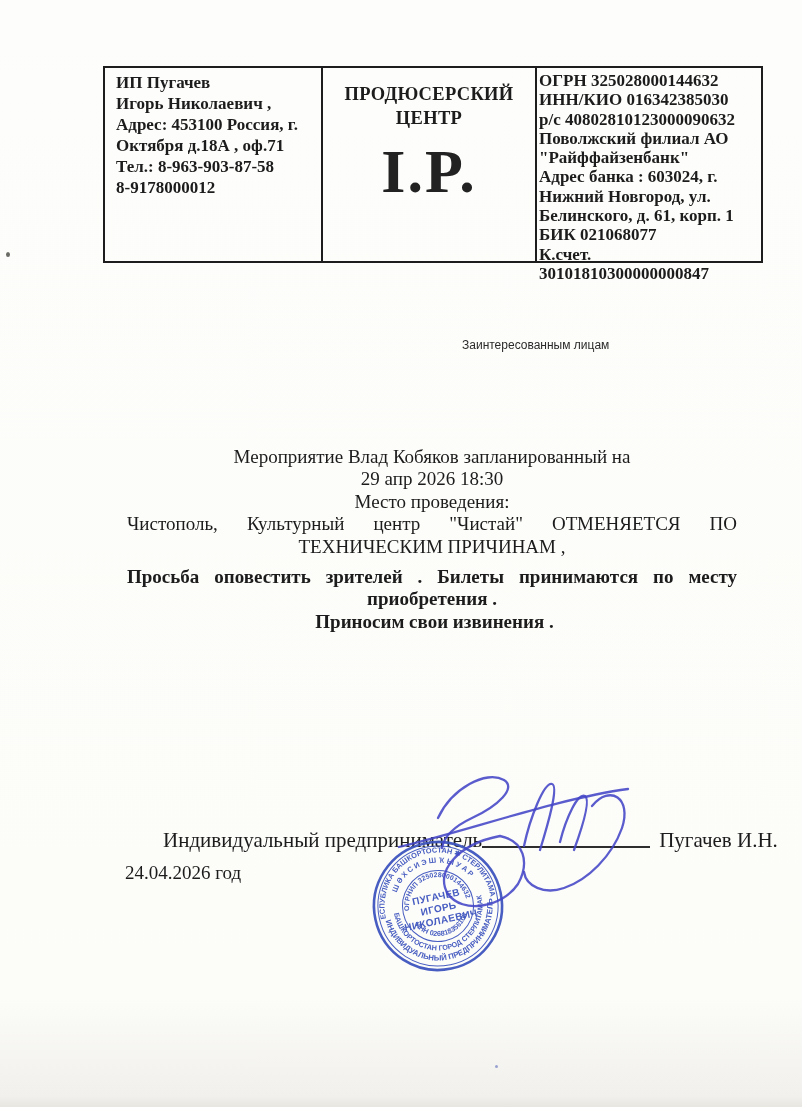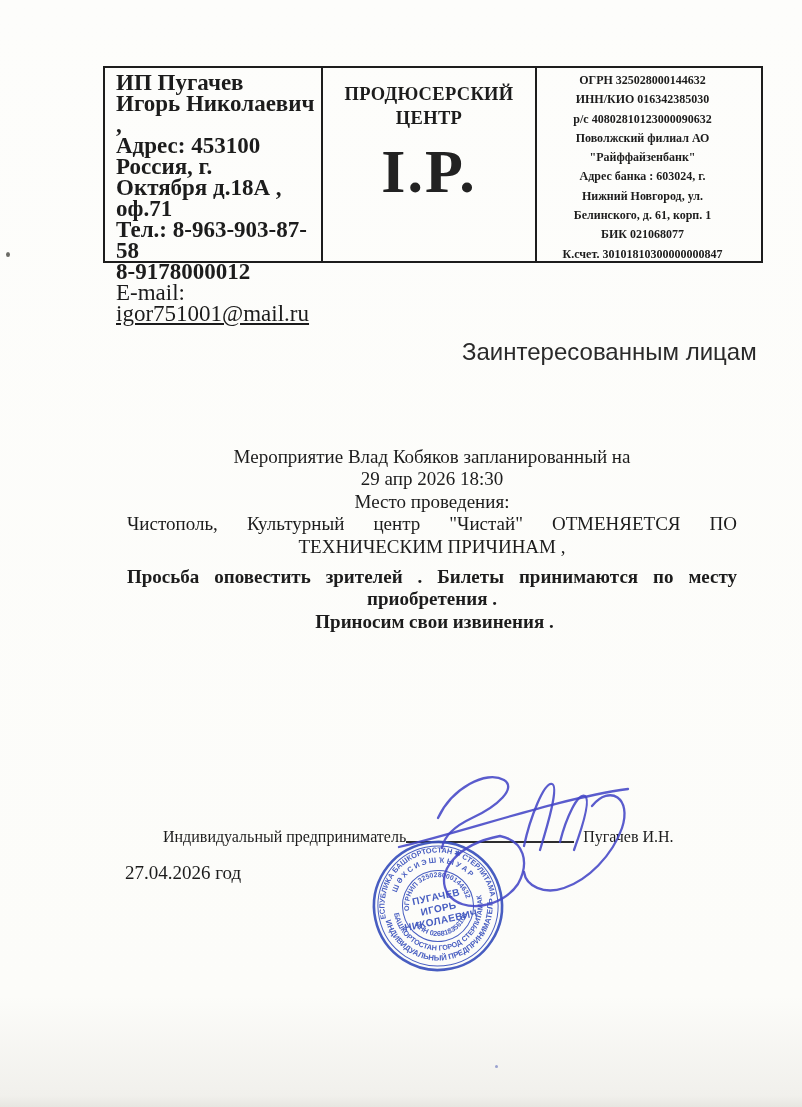--- a/index.html
+++ b/index.html
@@ -16,55 +16,55 @@
 
   
   .lh{
     position:absolute;left:103px;top:66px;width:660px;height:197px;
     display:flex;border:2px solid #1d1d1d;box-sizing:border-box;
   }
   .lh-cell{box-sizing:border-box;}
   .lh-left{
     width:218px;border-right:2px solid #1d1d1d;
     padding:4px 4px 0 11px;
-    font-weight:bold;font-size:23px;line-height:21px;
+    font-weight:bold;font-size:17px;line-height:21px;
   }
   .lh-left .lh-email{font-weight:normal;}
   .lh-left .email{text-decoration:underline;}
   .lh-mid{
     width:214px;border-right:2px solid #1d1d1d;
     text-align:center;padding-top:14px;
   }
   .lh-mid-title{font-weight:bold;font-size:18.5px;line-height:24px;letter-spacing:.3px;}
   .lh-logo{font-weight:bold;font-size:62px;line-height:1;margin-top:10px;letter-spacing:2px;color:#222;}
   .lh-right{
-    flex:1;text-align:center;
+    flex:1;text-align:left;
     padding:3px 15px 0 2px;
-    font-weight:bold;font-size:12px;line-height:19.3px;
+    font-weight:bold;font-size:17px;line-height:19.3px;
   }
 
   
   .addressee{
     position:absolute;left:462px;top:338px;
     font-family:"Liberation Sans", sans-serif;
-    font-size:24px;color:#2a2a2a;
+    font-size:12px;color:#2a2a2a;
   }
 
   
   .body-block{
     position:absolute;left:127px;top:446px;width:610px;
     font-size:19px;line-height:22.4px;
   }
   .bline{white-space:pre-wrap;text-align:center;}
   .jline{text-align:justify;text-align-last:justify;}
   .p2{margin-top:8px;font-weight:bold;}
   .indent1{padding-left:5px;}
 
   
-  .sig-line-row{position:absolute;left:163px;top:828px;font-size:16px;white-space:nowrap;}
+  .sig-line-row{position:absolute;left:163px;top:828px;font-size:21px;white-space:nowrap;}
   .sig-underscore{
     display:inline-block;width:168px;height:3px;
     border-bottom:2px solid #2e2e2e;transform:translateY(1px);
   }
   .sig-name{margin-left:9px;}
   .doc-date{position:absolute;left:125px;top:862px;font-size:19px;}
 
   
   .stamp{position:absolute;left:352px;top:820px;width:172px;height:172px;opacity:.93;}
   .stamp text{font-family:"Liberation Sans", sans-serif;fill:#3b52bd;}
@@ -87,24 +87,20 @@
 <div class="page">
 
   <div class="lh">
     <div class="lh-cell lh-left">
       <div>ИП Пугачев</div>
       <div>Игорь Николаевич ,</div>
       <div>Адрес: 453100 Россия, г.</div>
       <div>Октября д.18А , оф.71</div>
       <div>Тел.: 8-963-903-87-58</div>
       <div>8-9178000012</div>
-      <div class="lh-email">
-        <span>E-mail:</span>
-        <span class="email">igor751001@mail.ru</span>
-      </div>
     </div>
     <div class="lh-cell lh-mid">
       <div class="lh-mid-title">
         <div>ПРОДЮСЕРСКИЙ</div>
         <div>ЦЕНТР</div>
       </div>
       <div class="lh-logo">I.P.</div>
     </div>
     <div class="lh-cell lh-right">
       <div>ОГРН 325028000144632</div>
@@ -133,21 +129,21 @@
     <div class="p2">
       <div class="bline jline">Просьба оповестить зрителей . Билеты принимаются по месту</div>
       <div class="bline">приобретения .</div>
       <div class="bline indent1">Приносим свои извинения .</div>
     </div>
   </div>
 
   <div class="sig-line-row">
     <span>Индивидуальный предприниматель</span><span class="sig-underscore"></span><span class="sig-name">Пугачев И.Н.</span>
   </div>
-  <div class="doc-date">27.04.2026 год</div>
+  <div class="doc-date">24.04.2026 год</div>
 
   <svg class="stamp" viewBox="-86 -86 172 172">
     <g transform="rotate(-12)">
       <circle class="ring-circle" r="64" stroke-width="2.6"></circle>
       <circle class="ring-circle" r="60" stroke-width="1"></circle>
       <circle class="ring-circle" r="35.5" stroke-width="1"></circle>
       <defs>
         <path id="p-out-top" d="M -53.5 0 A 53.5 53.5 0 0 1 53.5 0"></path>
         <path id="p-out-bot" d="M -54.5 0 A 54.5 54.5 0 0 0 54.5 0"></path>
         <path id="p-mid-top" d="M -43.5 0 A 43.5 43.5 0 0 1 43.5 0"></path>

